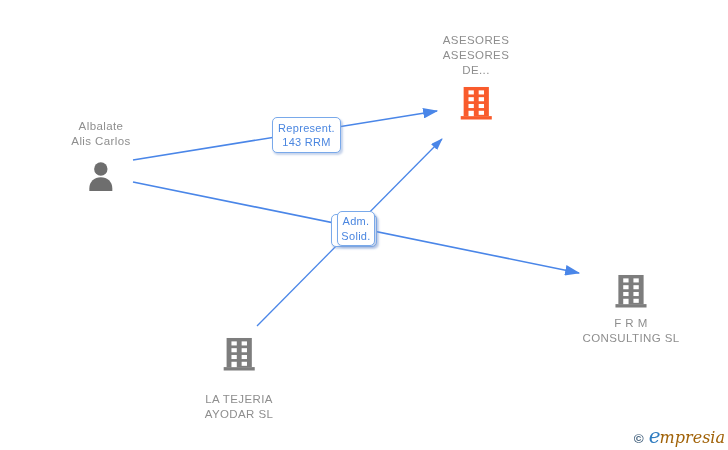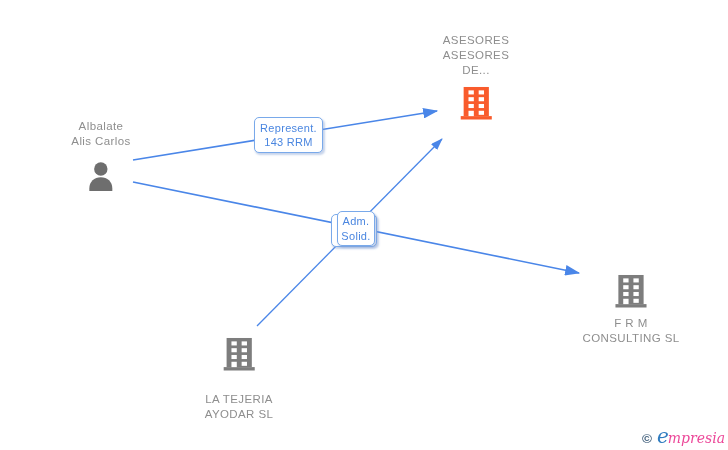--- a/index.html
+++ b/index.html
@@ -23,30 +23,30 @@
   .company-icon { color:#7d7d7d; }
   .company-icon.highlight { color:#f95b2c; }
 
   .edge-label {
     position:absolute; background:#ffffff; border:1.5px solid #79a9ea;
     border-radius:5px; box-shadow:1.5px 2px 2px rgba(130,160,210,0.45);
     display:flex; flex-direction:column; align-items:center; justify-content:center;
     font-size:11px; line-height:14.5px; color:#4a86e0; letter-spacing:0.3px;
     box-sizing:border-box; white-space:nowrap;
   }
-  .edge-label.represent { left:254px; top:117px; width:69px; height:36px; z-index:5; }
+  .edge-label.represent { left:272px; top:117px; width:69px; height:36px; z-index:5; }
   .edge-label.adm-back  { left:331px; top:214px; width:46px; height:33px; z-index:5; }
   .edge-label.adm-front { left:337px; top:211px; width:38px; height:35px; z-index:6; }
 
   .logo {
     position:absolute; right:3px; bottom:2px; display:flex; align-items:baseline; z-index:7;
   }
   .logo-copy { color:#44627e; font-size:13.5px; font-weight:bold; margin-right:5px; }
   .logo-e    { color:#2f7cc0; font-size:20px; font-style:italic; font-family:"DejaVu Serif", serif; }
-  .logo-rest { color:#ec4899; font-size:14px; font-style:italic; font-family:"DejaVu Serif", serif; margin-left:-1px; }
+  .logo-rest { color:#a16207; font-size:16px; font-style:italic; font-family:"DejaVu Serif", serif; margin-left:-1px; }
 </style>
 </head>
 <body>
 
 <div class="canvas">
 
   <svg class="edges" width="728" height="450">
     <defs>
       <marker id="arrow" viewBox="0 0 10 7" refX="9.2" refY="3.5" markerWidth="9.5" markerHeight="6.6" orient="auto">
         <path d="M0,0 L10,3.5 L0,7 z" fill="#4a86e8"></path>

